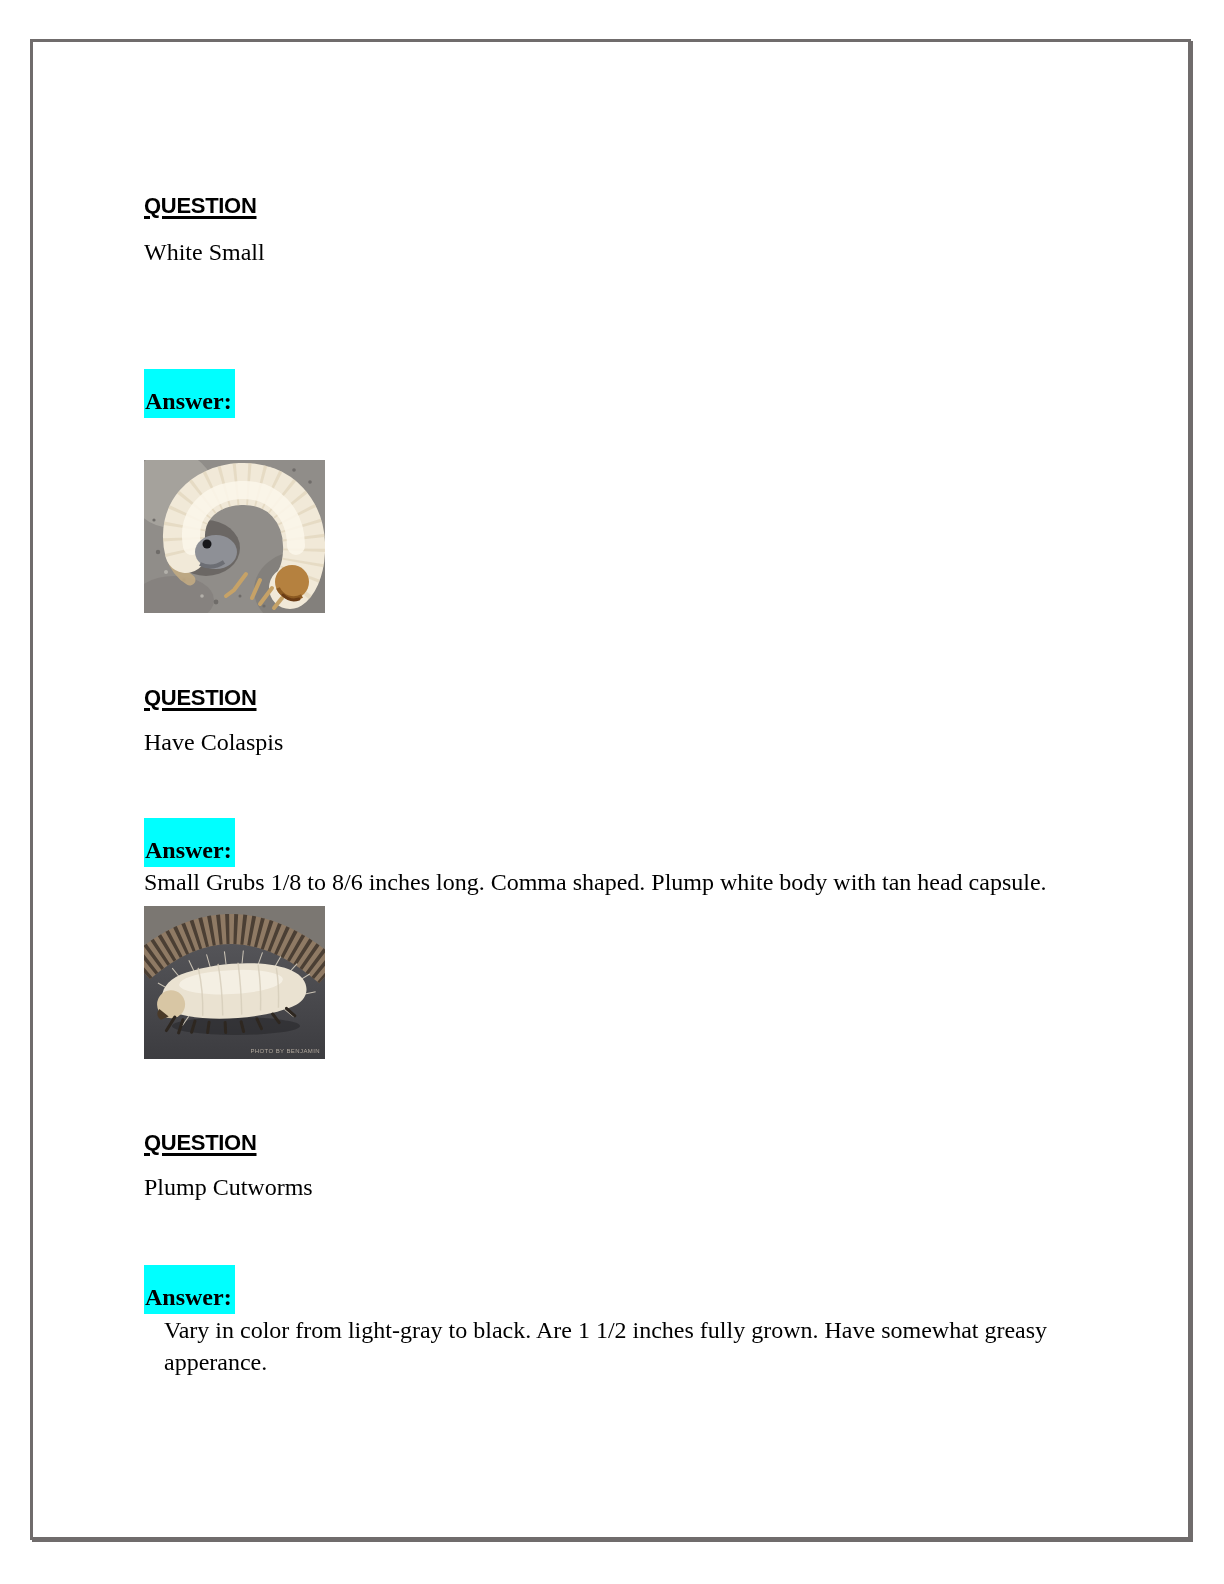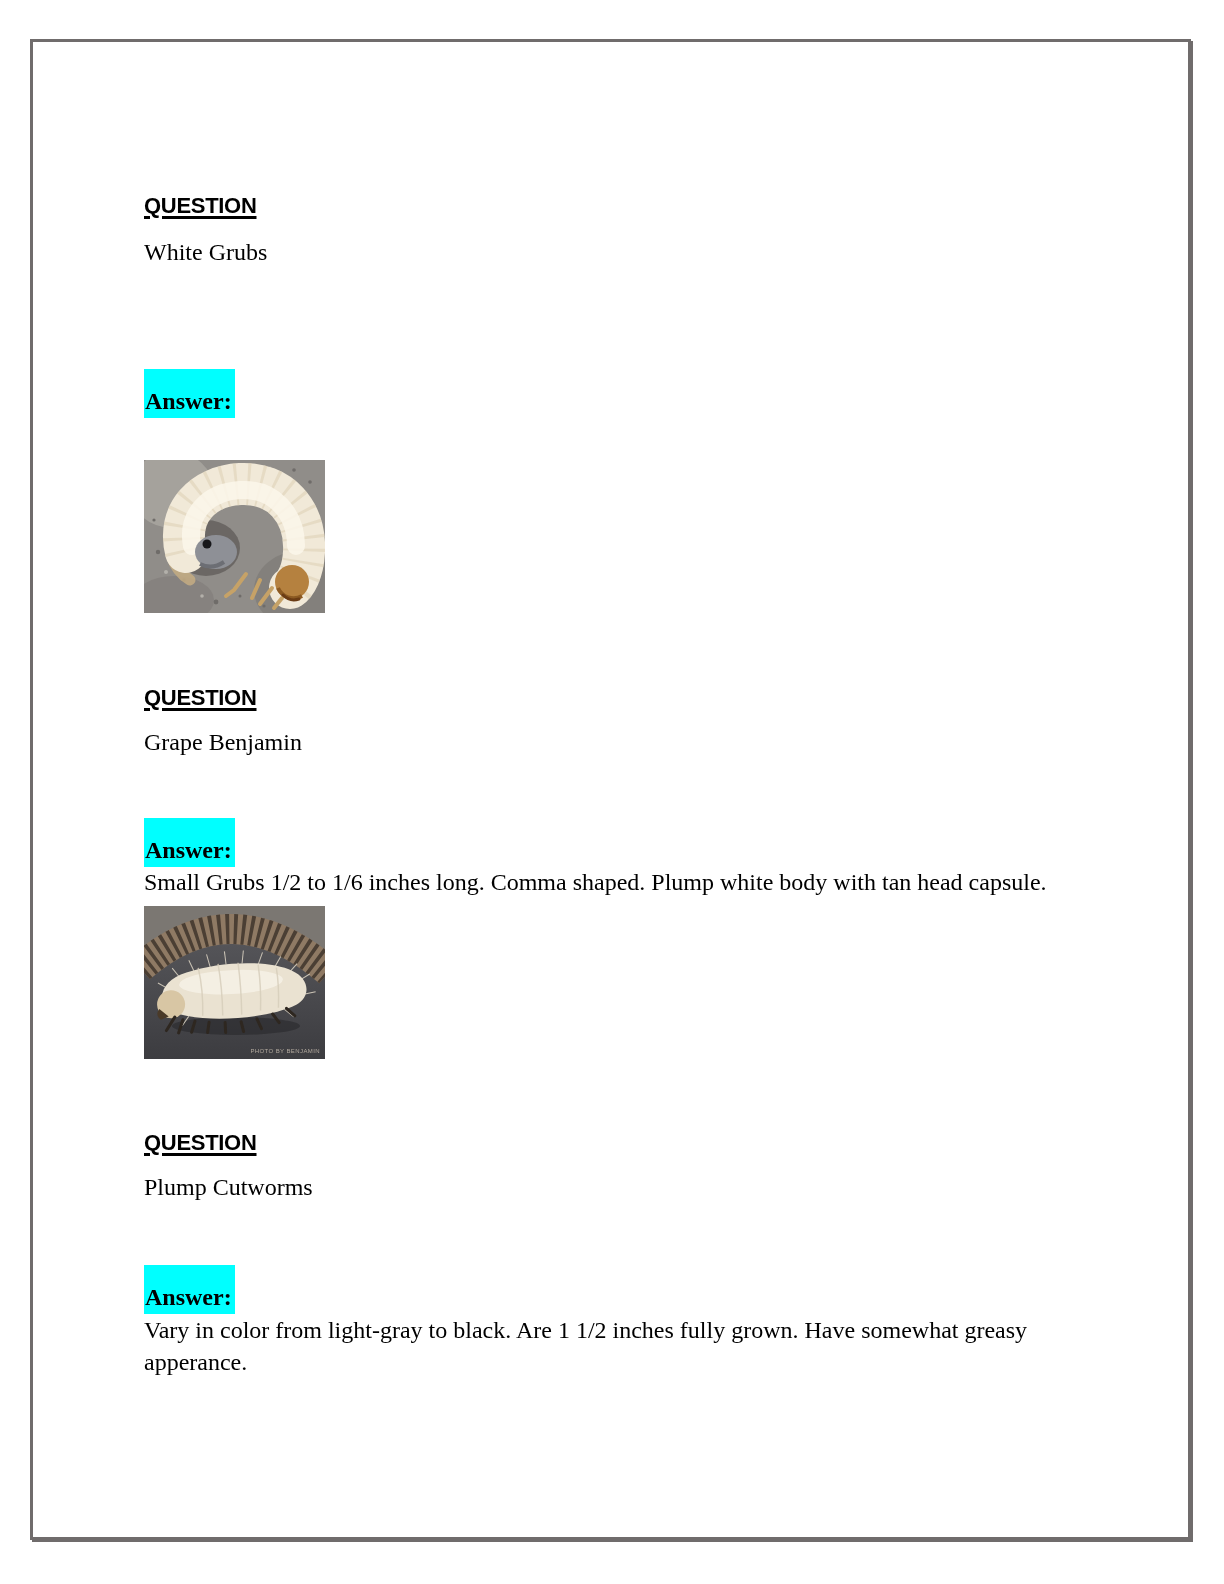--- a/index.html
+++ b/index.html
@@ -57,42 +57,42 @@
     font-size: 24px;
     font-weight: 700;
     line-height: 1.25;
     padding: 17px 3px 2px 1px;
   }
   .a-text {
     font-size: 24px;
     line-height: 1.35;
     width: 950px;
   }
-  .a-text.narrow { width: 935px; }
+  .a-text.narrow { width: 935px; margin-left: 20px; }
   .photo {
     width: 181px;
     height: 153px;
     overflow: hidden;
   }
   .photo svg { display: block; }
   .photo-credit {
     font-family: "Liberation Sans", sans-serif;
     text-transform: uppercase;
     letter-spacing: 0.4px;
   }
 </style>
 </head>
 <body>
 
 <div class="page">
   <div class="page-border"></div>
 
   <section class="qa-section" style="top:195px; height:418px;">
     <h2 class="q-label" style="top:0;">QUESTION</h2>
-    <p class="q-text" style="top:43px;">White Grubs</p>
+    <p class="q-text" style="top:43px;">White Small</p>
     <p class="a-chip-row" style="top:174px;"><span class="a-chip">Answer:</span></p>
     <figure class="photo" style="top:265px;">
       <svg width="181" height="153" viewBox="0 0 181 153">
         <rect width="181" height="153" fill="#908d89"></rect>
         <ellipse cx="28" cy="30" rx="42" ry="38" fill="#aaa7a1" opacity="0.8"></ellipse>
         <ellipse cx="160" cy="130" rx="50" ry="40" fill="#7d7a76" opacity="0.7"></ellipse>
         <ellipse cx="30" cy="140" rx="40" ry="24" fill="#817e7a" opacity="0.7"></ellipse>
         <g fill="#6f6c69">
           <circle cx="14" cy="92" r="2.2"></circle>
             <circle cx="40" cy="120" r="1.8"></circle>
@@ -128,23 +128,23 @@
         </g>
         <circle cx="148" cy="122" r="17" fill="#b5813f"></circle>
         <path d="M 134,128 a 17 17 0 0 0 24 8" stroke="#8c5a22" stroke-width="4" fill="none"></path>
         <path d="M 139,135 q 7 7 16 4" stroke="#6b3c14" stroke-width="3" fill="none" stroke-linecap="round"></path>
       </svg>
     </figure>
   </section>
 
   <section class="qa-section" style="top:687px; height:372px;">
     <h2 class="q-label" style="top:0;">QUESTION</h2>
-    <p class="q-text" style="top:41px;">Grape Benjamin</p>
+    <p class="q-text" style="top:41px;">Have Colaspis</p>
     <p class="a-chip-row" style="top:131px;"><span class="a-chip">Answer:</span></p>
-    <p class="a-text" style="top:179px;">Small Grubs 1/2 to 1/6 inches long. Comma shaped. Plump white body with tan head capsule.</p>
+    <p class="a-text" style="top:179px;">Small Grubs 1/8 to 8/6 inches long. Comma shaped. Plump white body with tan head capsule.</p>
     <figure class="photo" style="top:219px;">
       <svg width="181" height="153" viewBox="0 0 181 153">
         <defs>
           <linearGradient id="bg2" x1="0" y1="0" x2="0" y2="1">
             <stop offset="0" stop-color="#5c5c60"></stop>
             <stop offset="1" stop-color="#3c3c40"></stop>
           </linearGradient>
         </defs>
         <rect width="181" height="153" fill="url(#bg2)"></rect>
         <path d="M -4,62 Q 88,-18 185,66 L 185,-4 L -4,-4 Z" fill="#7b7772"></path>

